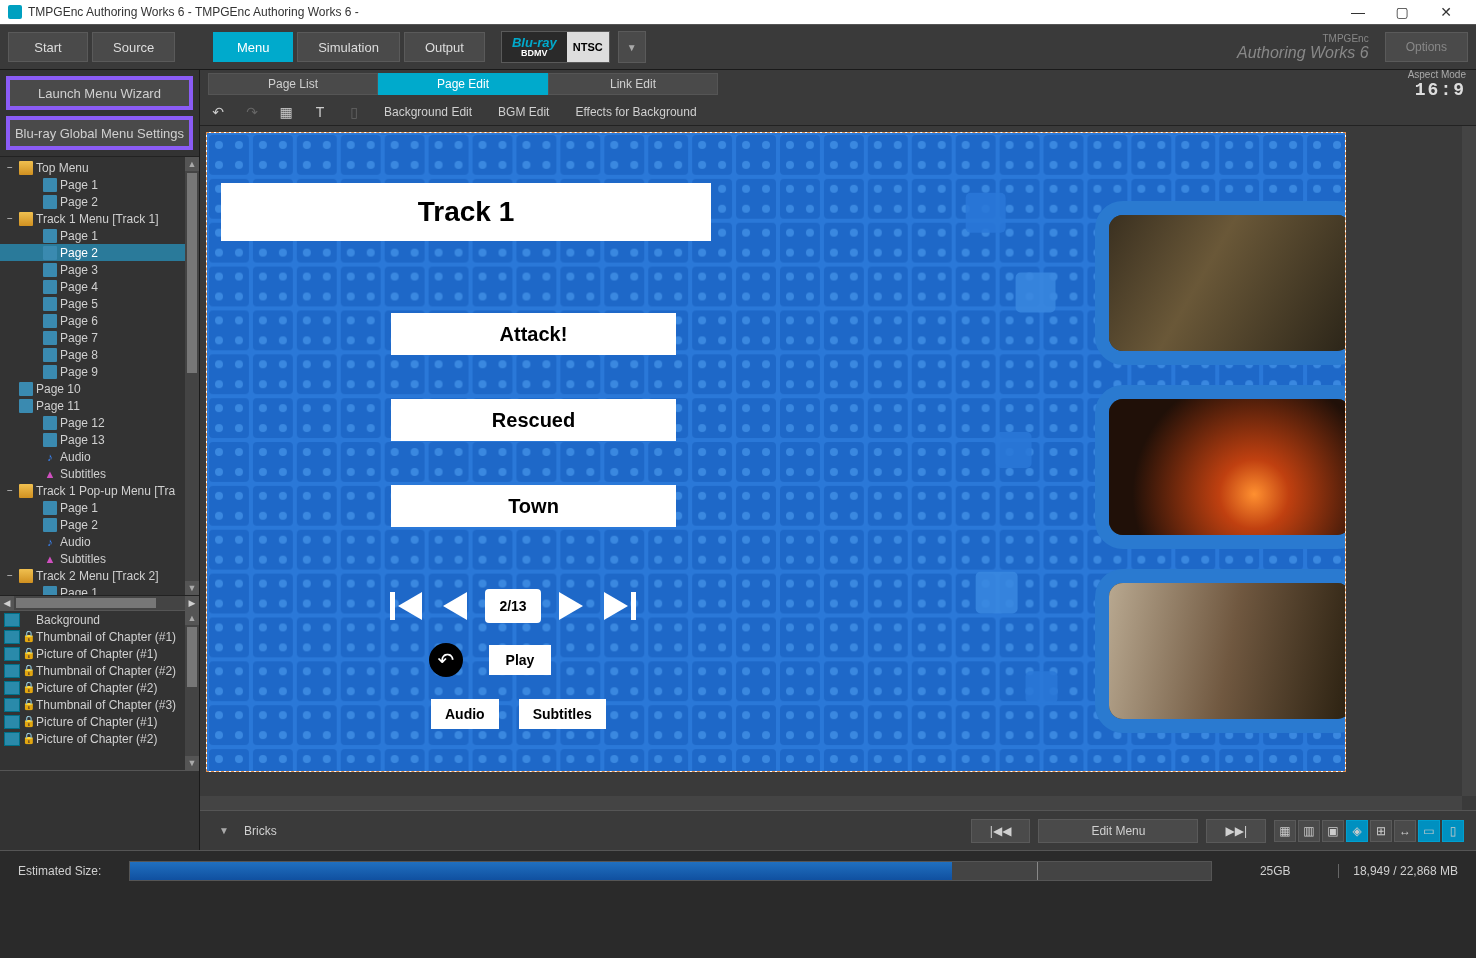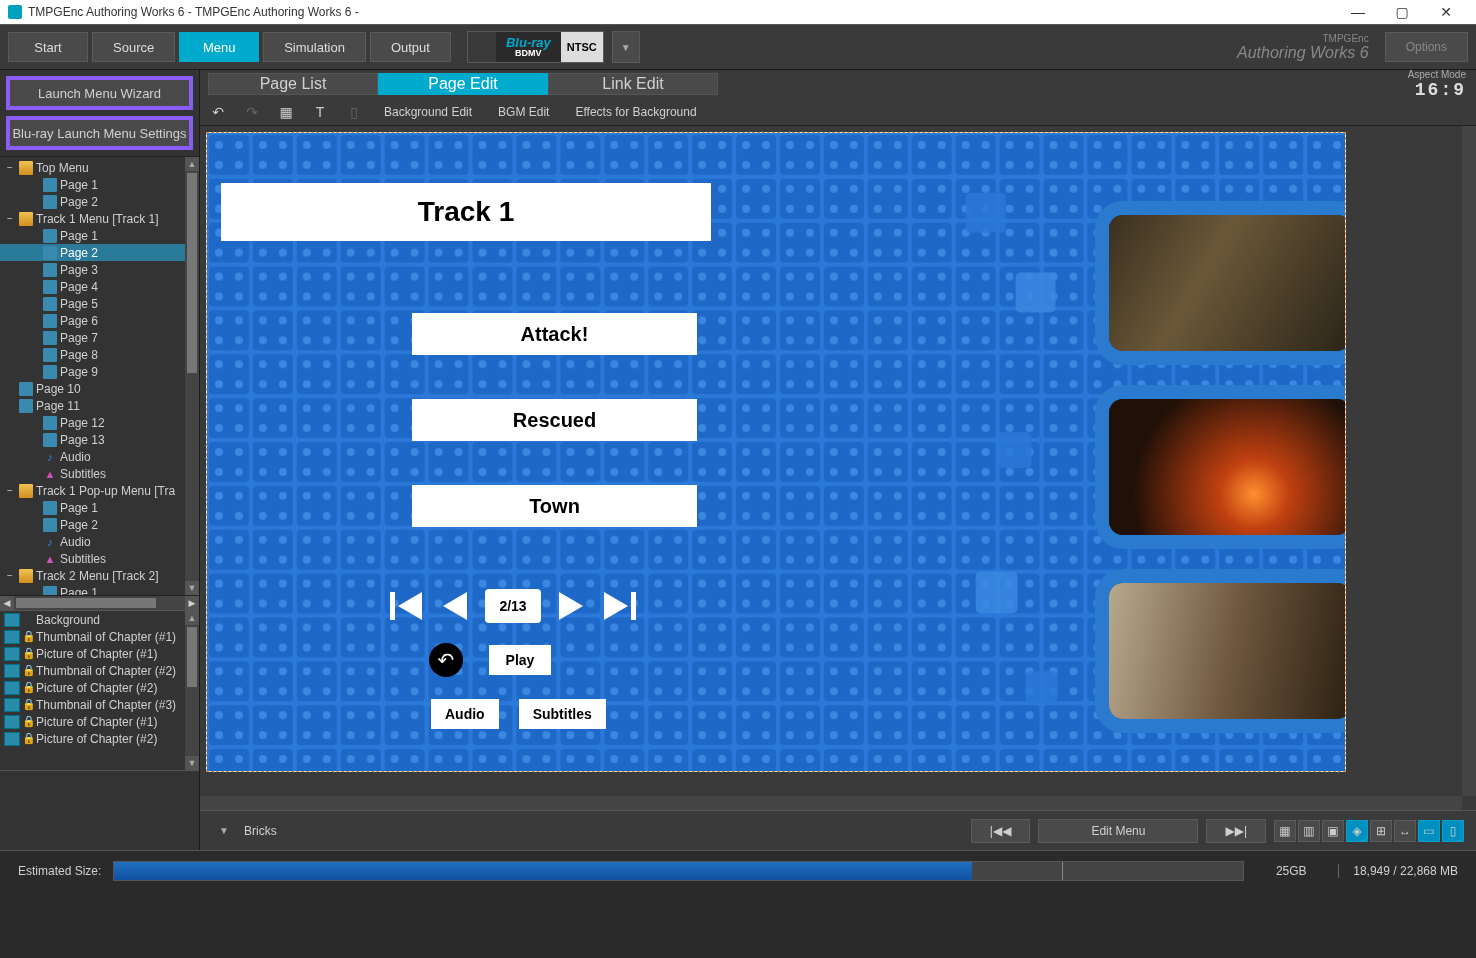--- a/index.html
+++ b/index.html
@@ -5,23 +5,23 @@
 * { margin: 0; padding: 0; box-sizing: border-box; font-family: 'Segoe UI', Tahoma, sans-serif; }
 body { background: #2a2a2a; width: 1476px; height: 958px; overflow: hidden; color: #d0d0d0; font-size: 12px; }
 
 .titlebar { height: 24px; background: #fff; display: flex; align-items: center; padding: 0 8px; color: #333; font-size: 12px; }
 .titlebar .app-icon { width: 14px; height: 14px; background: #00a0c0; margin-right: 6px; border-radius: 2px; }
 .titlebar .spacer { flex: 1; }
 .titlebar .win-btn { width: 44px; height: 24px; display: flex; align-items: center; justify-content: center; font-size: 14px; cursor: pointer; }
 
 .topbar { height: 46px; background: #3a3a3a; border-top: 1px solid #555; border-bottom: 1px solid #1a1a1a; display: flex; align-items: center; padding: 0 8px; gap: 4px; }
 .top-btn { height: 30px; padding: 0 20px; background: #4a4a4a; border: 1px solid #5a5a5a; display: flex; align-items: center; justify-content: center; cursor: pointer; color: #ddd; font-size: 13px; min-width: 80px; }
-.top-btn.active { background: #00aacc; color: #fff; border-color: #00aacc; }
+.top-btn.active { background: #00aacc; color: #fff; border-color: #00aacc; margin-left: 34px; }
 .format-badge { height: 32px; display: flex; align-items: center; border: 1px solid #5a5a5a; margin-left: 12px; }
-.format-badge .bd { padding: 0 10px; background: #2a2a2a; color: #00aacc; font-weight: bold; font-style: italic; font-size: 13px; display:flex; flex-direction:column; align-items:center; justify-content:center; height:100%; line-height:1;margin-left:28px;}
+.format-badge .bd { padding: 0 10px; background: #2a2a2a; color: #00aacc; font-weight: bold; font-style: italic; font-size: 13px; display:flex; flex-direction:column; align-items:center; justify-content:center; height:100%; line-height:1;}
 .format-badge .bd small { font-size:9px; color:#fff; font-style:normal;}
 .format-badge .tv { padding: 0 6px; background: #ddd; color: #000; font-size: 11px; font-weight: bold; height:100%; display:flex; align-items:center;}
 .drop-btn { width: 28px; height: 32px; background: #4a4a4a; border:1px solid #5a5a5a; display:flex; align-items:center; justify-content:center; margin-left:4px; cursor:pointer; color:#aaa; font-size:10px;}
 .logo-area { margin-left:auto; display:flex; align-items:center; gap:16px; color:#888;}
 .logo-text { font-size:16px; font-style:italic;}
 .options-btn { height: 30px; padding: 0 20px; background: #4a4a4a; border: 1px solid #5a5a5a; cursor:pointer; display:flex; align-items:center;}
 
 .main-row { display: flex; height: 780px; }
 .left-panel { width: 200px; background: #333; display: flex; flex-direction: column; border-right: 1px solid #1a1a1a; }
 .wiz-btn { height: 34px; margin: 6px; background: #4a4a4a; border: 4px solid #8b5cf6; display: flex; align-items: center; justify-content: center; cursor: pointer; font-size:13px; }
@@ -42,36 +42,36 @@
 
 .layers { height: 160px; border-top:1px solid #555; overflow:hidden; position:relative;}
 .layers .tree-scroll .thumb { height:80px;}
 .layer-row { height:17px; display:flex; align-items:center; padding-left:4px; font-size:12px; white-space:nowrap; overflow:hidden;}
 .layer-row .lico { width:16px; height:14px; margin-right:2px; background:#2a8aaa; border:1px solid #007088;}
 .layer-row .lock { width:14px; color:#f0b030; font-size:11px; text-align:center;}
 .empty-box { height: 80px; border-top:1px solid #555;}
 
 .right-panel { flex: 1; display: flex; flex-direction: column; background:#3a3a3a;}
 .tabs-row { height: 28px; display: flex; align-items: center; padding-left:8px; }
-.tab-btn { width: 170px; height: 22px; background: #4a4a4a; display:flex; align-items:center; justify-content:center; cursor:pointer; font-size:16px; border:1px solid #555;}
+.tab-btn { width: 170px; height: 22px; background: #4a4a4a; display:flex; align-items:center; justify-content:center; cursor:pointer; font-size:12px; border:1px solid #555;}
 .tab-btn.active { background: #00aacc; color:#fff; border-color:#00aacc;}
 .aspect-label { margin-left:auto; margin-right:10px; text-align:right; font-size:10px; color:#aaa;}
 .aspect-label .ratio { font-size:18px; font-weight:bold; letter-spacing:2px; color:#ddd; font-family:'Courier New',monospace;}
 
 .toolbar-row { height: 28px; display:flex; align-items:center; padding:0 8px; gap:14px; border-bottom:1px solid #222;}
 .tool-icon { width:20px; height:20px; display:flex; align-items:center; justify-content:center; cursor:pointer; color:#ccc; font-size:14px;}
 .tool-icon.dim { color:#666;}
 .tool-text { cursor:pointer; font-size:12px; padding:0 6px;}
 
 .canvas-area { flex:1; background:#3a3a3a; padding:4px; position:relative; overflow:hidden;}
 .canvas { position:absolute; left:6px; top:6px; width:1140px; height:640px; border:1px dashed #e09050; background:#fff; overflow:hidden;}
 .brick-bg { position:absolute; inset:0; background:#fff;}
 .brick-bg svg { width:100%; height:100%;}
 .menu-title-box { position:absolute; top:50px; left:14px; width:490px; height:58px; background:#fff; display:flex; align-items:center; justify-content:center; font-size:28px; font-weight:bold; color:#000;}
-.chapter-box { position:absolute; left:205px; width:285px; height:42px; background:#fff; display:flex; align-items:center; justify-content:center; font-size:20px; font-weight:bold; color:#000;}
+.chapter-box { position:absolute; left:184px; width:285px; height:42px; background:#fff; display:flex; align-items:center; justify-content:center; font-size:20px; font-weight:bold; color:#000;}
 .chap1 { top:180px;} .chap2 { top:266px;} .chap3 { top:352px;}
 .nav-row { position:absolute; top:454px; left:180px; display:flex; align-items:center; gap:11px;}
 .nav-shape { width:38px; height:38px; color:#fff; display:flex; align-items:center; justify-content:center;}
 .nav-page { width:56px; height:34px; background:#fff; color:#000; display:flex; align-items:center; justify-content:center; font-size:14px; font-weight:bold; border-radius:4px;}
 .ctrl-row1 { position:absolute; top:510px; left:222px; display:flex; gap:26px; align-items:center;}
 .ctrl-row2 { position:absolute; top:566px; left:224px; display:flex; gap:20px;}
 .ctrl-box { height:30px; padding:0 14px; background:#fff; color:#000; display:flex; align-items:center; justify-content:center; font-size:14px; font-weight:bold;}
 .back-circle { width:34px; height:34px; border-radius:50%; background:#000; color:#fff; display:flex; align-items:center; justify-content:center; font-size:20px;}
 .thumb-frame { position:absolute; right:-20px; width:270px; height:164px; border-radius:28px; border:14px solid #2a7ad0; background:#3a3a2a; overflow:hidden;}
 .thumb-frame::before { content:''; position:absolute; inset:-8px; border-radius:24px; box-shadow:inset 0 0 20px rgba(0,0,0,0.4);}
@@ -81,21 +81,21 @@
 .canvas-scroll-v { position:absolute; right:0; top:0; bottom:14px; width:14px; background:#444;}
 
 .bottom-bar { height:40px; background:#3a3a3a; border-top:1px solid #555; display:flex; align-items:center; padding:0 12px; gap:8px;}
 .bottom-dd { width:24px; height:24px; display:flex; align-items:center; justify-content:center; cursor:pointer; color:#aaa; font-size:10px;}
 .bottom-label { flex:0 0 150px;}
 .nav-btn-bar { height:24px; min-width:52px; padding:0 18px; background:#4a4a4a; border:1px solid #5a5a5a; display:flex; align-items:center; justify-content:center; cursor:pointer; font-size:12px;}
 .view-icons { margin-left:auto; display:flex; gap:2px;}
 .view-ico { width:22px; height:22px; background:#4a4a4a; border:1px solid #5a5a5a; cursor:pointer; display:flex; align-items:center; justify-content:center; font-size:12px; color:#ccc;}
 .view-ico.active { background:#0090c0; border-color:#00a0d0;}
 
-.status-bar { height:40px; background:#2a2a2a; border-top:1px solid #555; display:flex; align-items:center; padding:0 18px; gap:12px;}
+.status-bar { height:40px; background:#2a2a2a; border-top:1px solid #555; display:flex; align-items:center; padding:0 18px; gap:28px;}
 .size-bar { flex:1; height:20px; background:#444; border:1px solid #555; position:relative;}
 .size-fill { position:absolute; left:0; top:0; bottom:0; width:76%; background:linear-gradient(#2070c0,#1050a0);}
 .size-tick { position:absolute; top:0; bottom:0; width:1px; background:#888; right:16%;}
 </style>
 </head>
 <body>
 
 <div class="titlebar">
   <div class="app-icon"></div>
   <span>TMPGEnc Authoring Works 6 - TMPGEnc Authoring Works 6 -</span>
@@ -125,21 +125,21 @@
       <div class="logo-text">Authoring Works 6</div>
     </div>
     <div class="options-btn">Options</div>
   </div>
 </div>
 
 <div class="main-row">
 
   <div class="left-panel">
     <div class="wiz-btn">Launch Menu Wizard</div>
-    <div class="wiz-btn" style="margin-top:0;">Blu-ray Launch Menu Settings</div>
+    <div class="wiz-btn" style="margin-top:0;">Blu-ray Global Menu Settings</div>
     <div class="tree">
       <div class="tree-inner" id="tree-inner">
           <div class="tree-row" style="padding-left: 4px;">
             <span class="exp">−</span>
             <span class="ico folder"></span>
             <span>Top Menu</span>
           </div>
           <div class="tree-row" style="padding-left: 28px;">
             <span class="exp"></span>
             <span class="ico page"></span>

